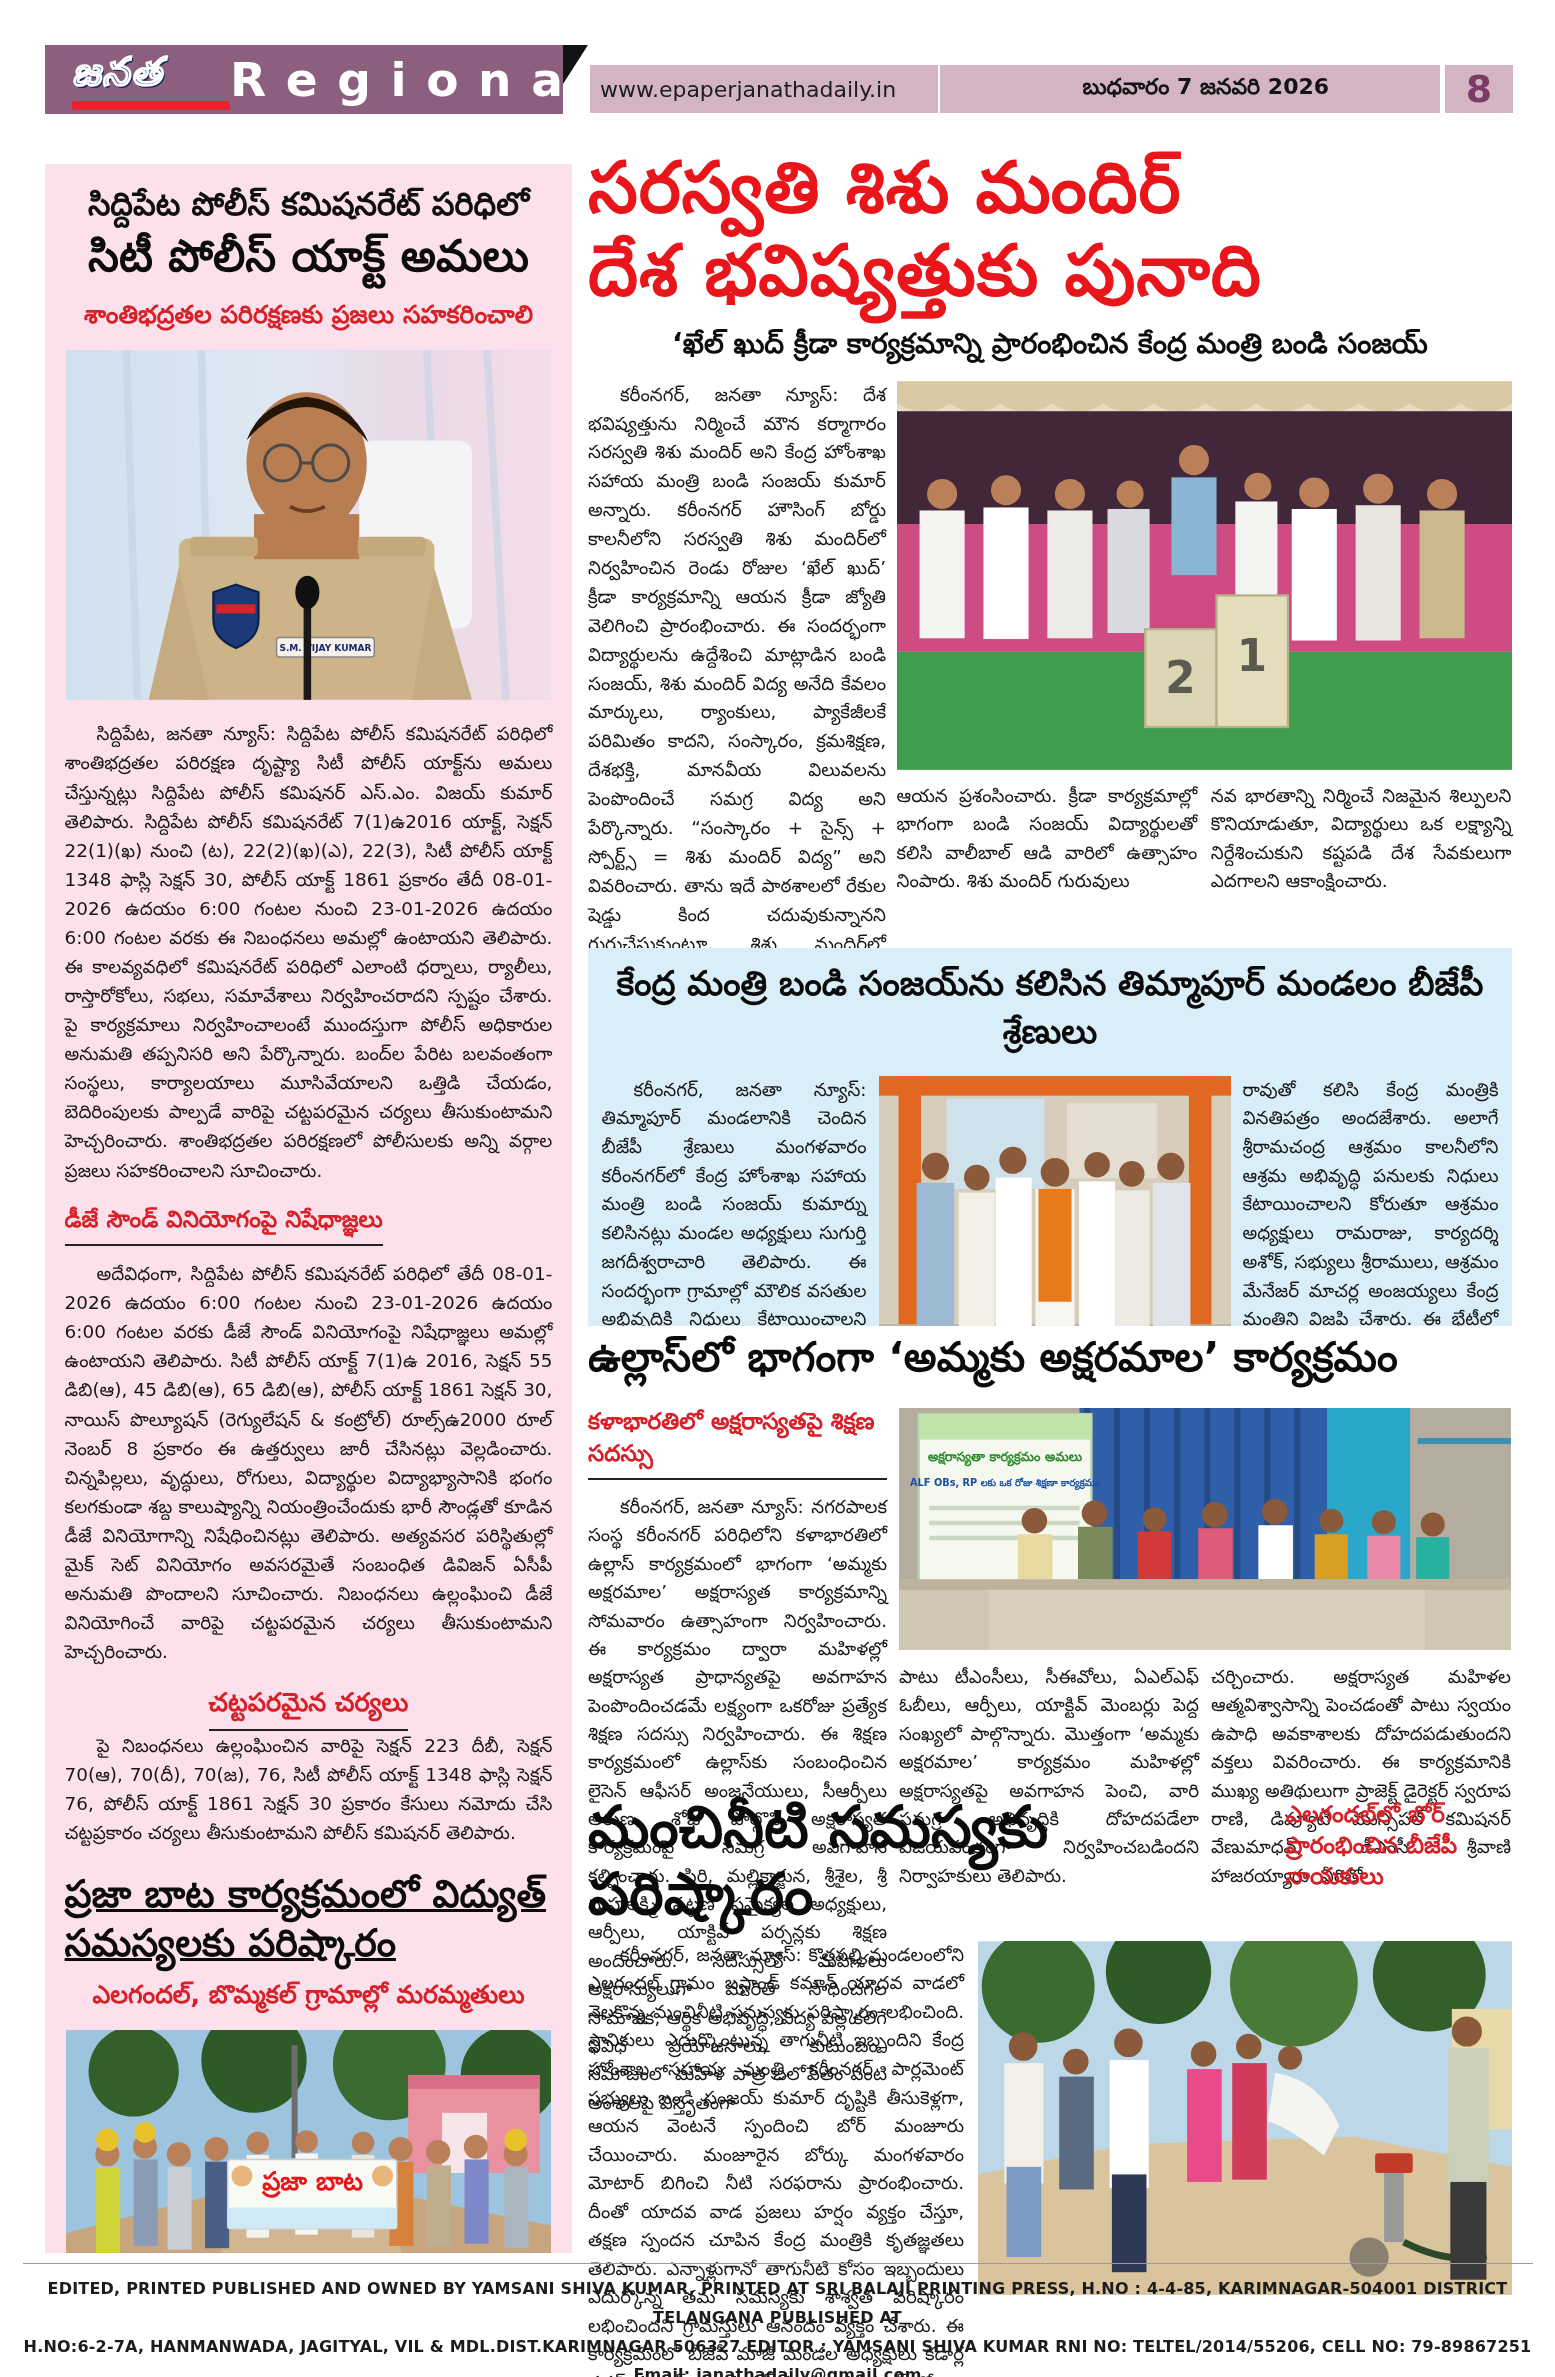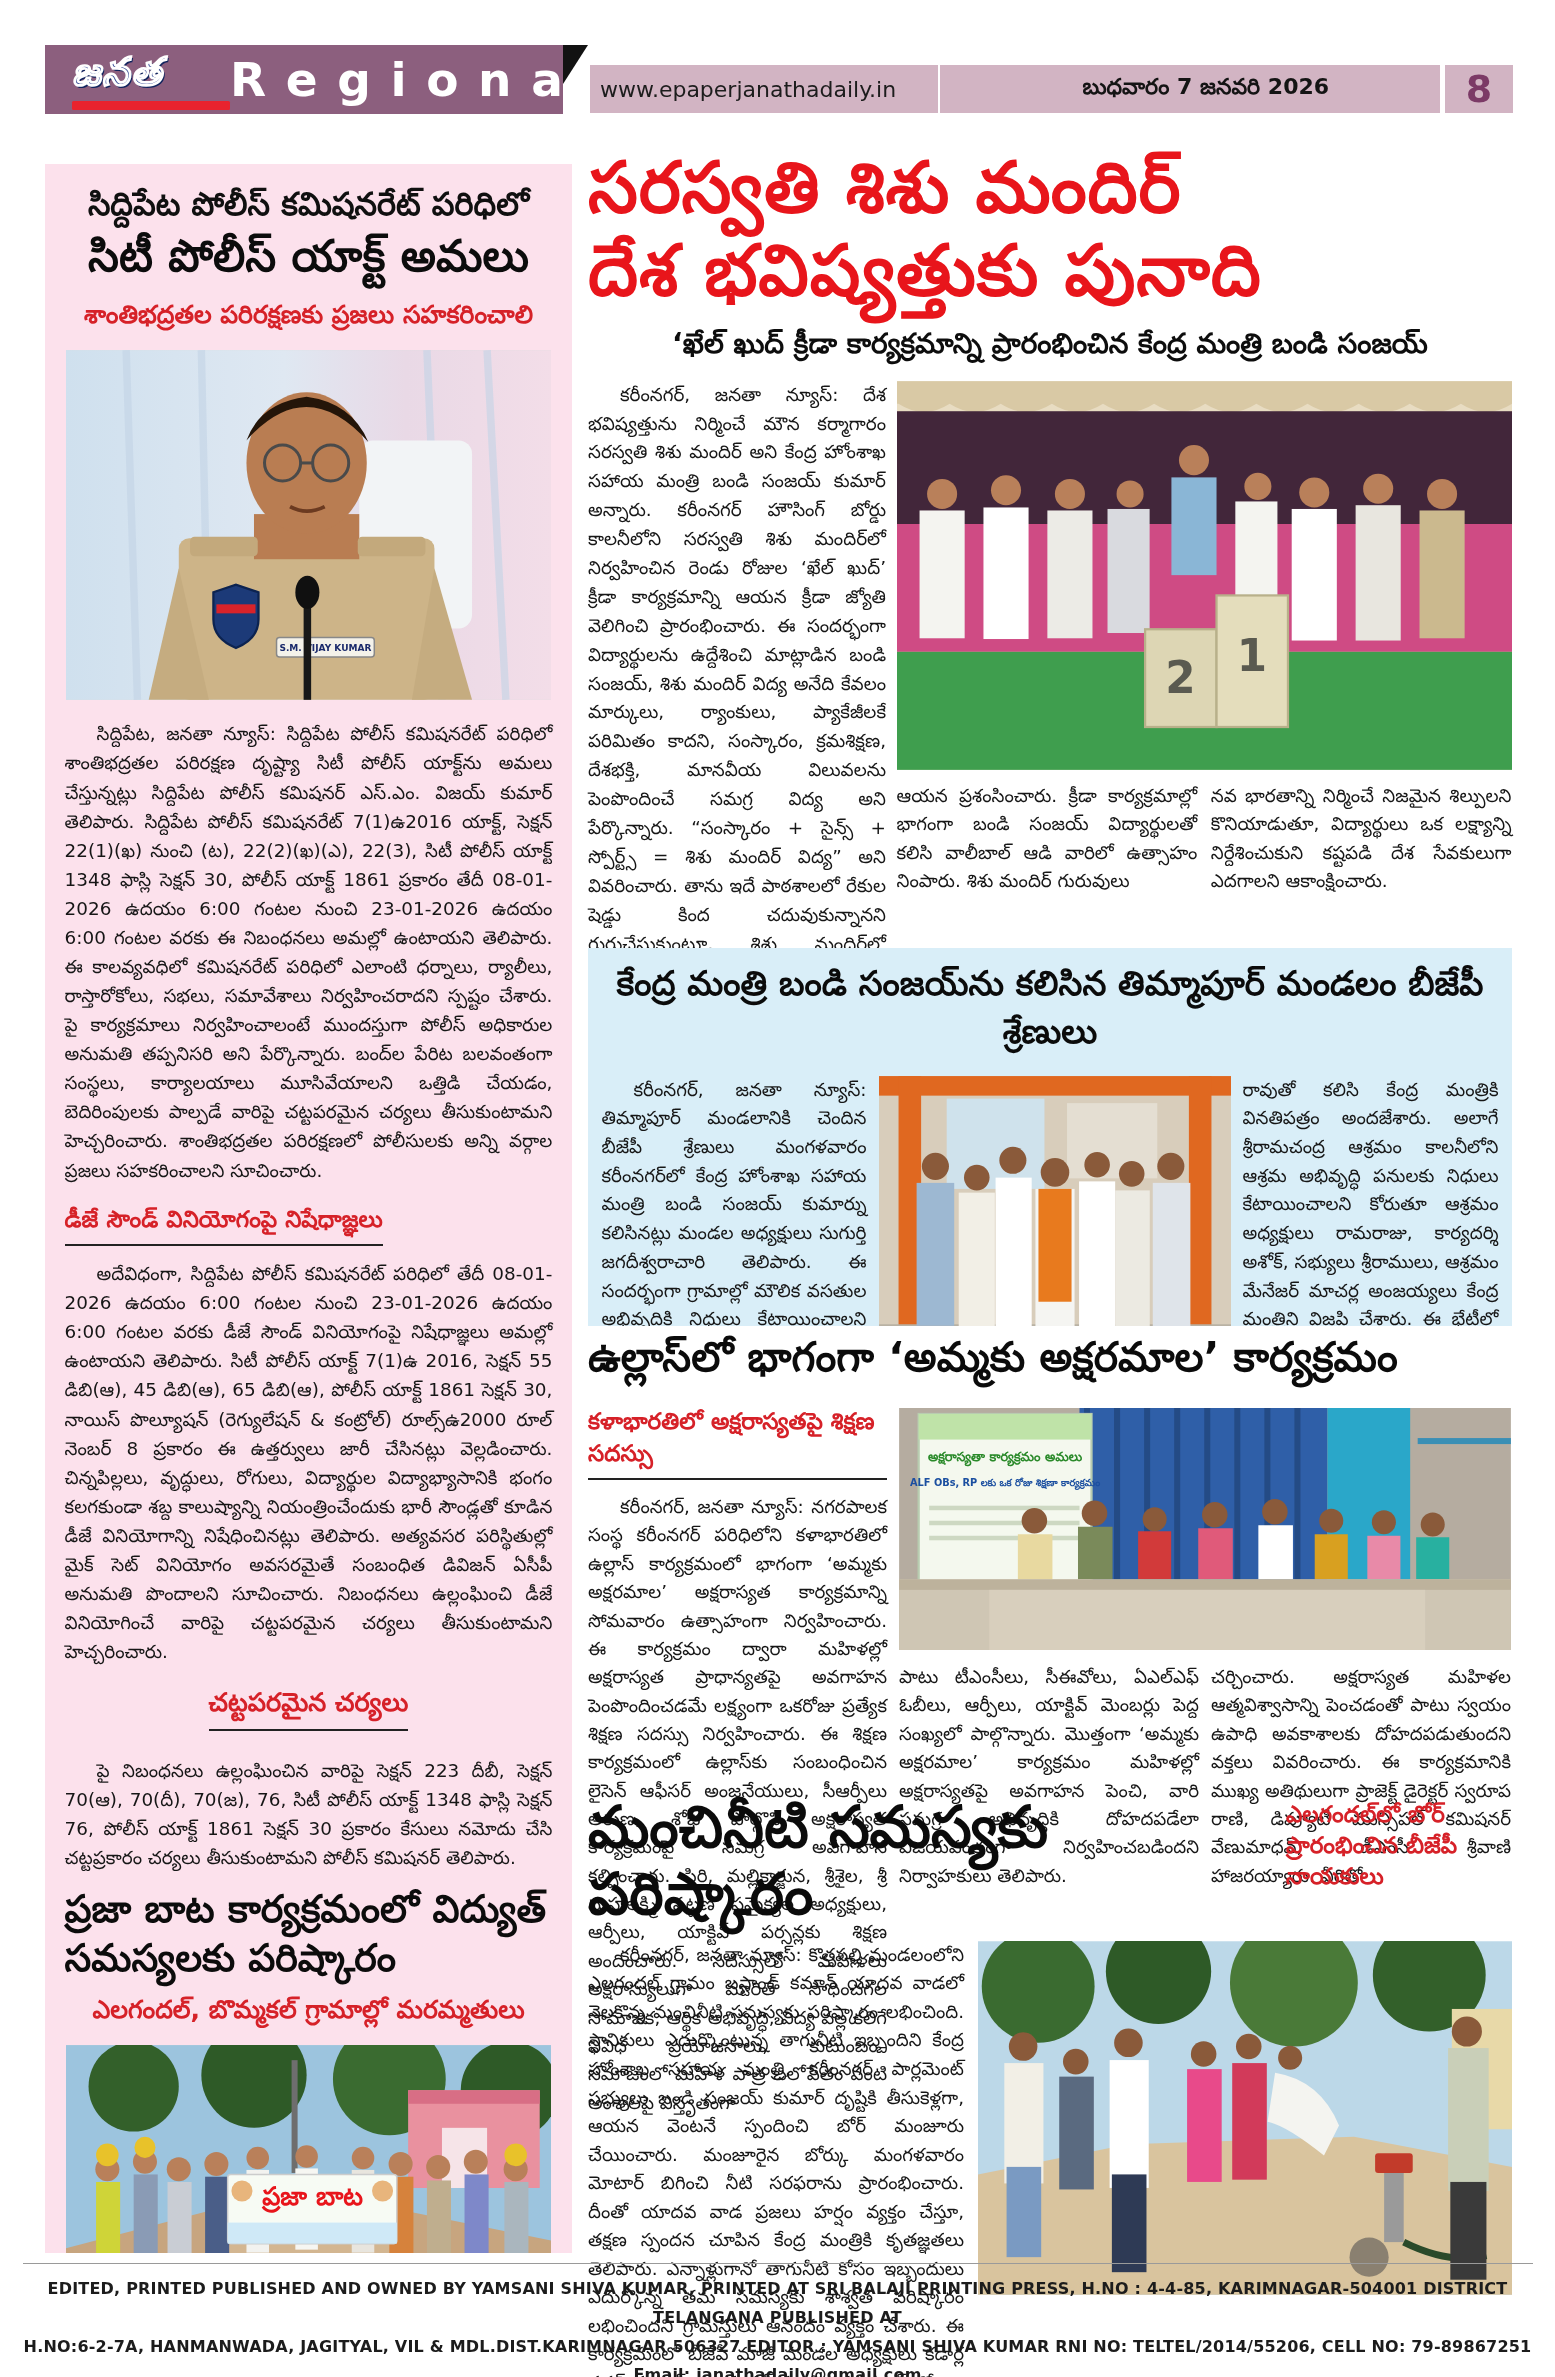--- a/index.html
+++ b/index.html
@@ -33,21 +33,21 @@
   .a1-kicker { margin-top:19.6px; font-size:32px; font-weight:800; text-align:center; color:#101010; line-height:1.3; }
   .a1-head { font-size:44px; font-weight:800; text-align:center; color:#0c0c0c; line-height:1.25; margin-top:3px; }
   .red-sub-center { color:#d62128; font-size:25px; font-weight:700; text-align:center; margin:16.6px 0 15px; }
   .photo-frame { display:block; margin:0 auto; background:#ddd; }
   .news-body { font-size:18.4px; line-height:1.58; text-align:justify; color:#161616; text-indent:32px; margin-top:19.6px; }
   .crosshead-left-wrap { margin-top:21px; }
   .crosshead { color:#d62128; font-size:23px; font-weight:700; display:inline-block;
     border-bottom:2.3px solid #222; padding-bottom:6px; }
   .crosshead-center-wrap { text-align:center; margin-top:21px; }
   .crosshead-center-wrap .crosshead { font-size:25.6px; }
-  .a2-head { font-size:38px; font-weight:800; line-height:1.3; color:#0c0c0c; margin-top:12px; }
+  .a2-head { font-size:38px; font-weight:800; line-height:1.3; color:#0c0c0c; margin-top:22px;text-decoration:underline; }
   .a2-sub { color:#d62128; font-size:25px; font-weight:700; text-align:center; margin:12px 0 15px; }
 
   
   .lead { position:absolute; left:588px; top:146px; width:924px; }
   .lead-h1 { color:#e8151b; font-size:71px; font-weight:800; line-height:1.17; letter-spacing:0.8px; }
   .lead-sub { font-size:28px; font-weight:700; text-align:center; margin-top:15px; color:#0d0d0d; }
   .lead-row { display:flex; gap:10.5px; margin-top:13.5px; }
   .lead-col1 { width:298px; font-size:18.4px; line-height:1.57; text-align:justify; text-indent:32px; color:#161616; }
   .lead-right { width:615px; }
   .lead-bottom { display:flex; gap:13.5px; margin-top:9px; }
@@ -149,21 +149,21 @@
     <div class="news-body">సిద్దిపేట, జనతా న్యూస్: సిద్దిపేట పోలీస్ కమిషనరేట్ పరిధిలో శాంతిభద్రతల పరిరక్షణ దృష్ట్యా సిటీ పోలీస్ యాక్ట్‌ను అమలు చేస్తున్నట్లు సిద్దిపేట పోలీస్ కమిషనర్ ఎస్.ఎం. విజయ్ కుమార్ తెలిపారు. సిద్దిపేట పోలీస్ కమిషనరేట్ 7(1)ఉ2016 యాక్ట్, సెక్షన్ 22(1)(ఖ) నుంచి (ట), 22(2)(ఖ)(ఎ), 22(3), సిటీ పోలీస్ యాక్ట్ 1348 ఫాస్లి సెక్షన్ 30, పోలీస్ యాక్ట్ 1861 ప్రకారం తేదీ 08-01-2026 ఉదయం 6:00 గంటల నుంచి 23-01-2026 ఉదయం 6:00 గంటల వరకు ఈ నిబంధనలు అమల్లో ఉంటాయని తెలిపారు. ఈ కాలవ్యవధిలో కమిషనరేట్ పరిధిలో ఎలాంటి ధర్నాలు, ర్యాలీలు, రాస్తారోకోలు, సభలు, సమావేశాలు నిర్వహించరాదని స్పష్టం చేశారు. పై కార్యక్రమాలు నిర్వహించాలంటే ముందస్తుగా పోలీస్ అధికారుల అనుమతి తప్పనిసరి అని పేర్కొన్నారు. బంద్‌ల పేరిట బలవంతంగా సంస్థలు, కార్యాలయాలు మూసివేయాలని ఒత్తిడి చేయడం, బెదిరింపులకు పాల్పడే వారిపై చట్టపరమైన చర్యలు తీసుకుంటామని హెచ్చరించారు. శాంతిభద్రతల పరిరక్షణలో పోలీసులకు అన్ని వర్గాల ప్రజలు సహకరించాలని సూచించారు.</div>
 
     <div class="crosshead-left-wrap">
       <span class="crosshead">డీజే సౌండ్ వినియోగంపై నిషేధాజ్ఞలు</span>
     </div>
     <div class="news-body" style="margin-top:13.5px">అదేవిధంగా, సిద్దిపేట పోలీస్ కమిషనరేట్ పరిధిలో తేదీ 08-01-2026 ఉదయం 6:00 గంటల నుంచి 23-01-2026 ఉదయం 6:00 గంటల వరకు డీజే సౌండ్ వినియోగంపై నిషేధాజ్ఞలు అమల్లో ఉంటాయని తెలిపారు. సిటీ పోలీస్ యాక్ట్ 7(1)ఉ 2016, సెక్షన్ 55 డిబి(ఆ), 45 డిబి(ఆ), 65 డిబి(ఆ), పోలీస్ యాక్ట్ 1861 సెక్షన్ 30, నాయిస్ పొల్యూషన్ (రెగ్యులేషన్ &amp; కంట్రోల్) రూల్స్ఉ2000 రూల్ నెంబర్ 8 ప్రకారం ఈ ఉత్తర్వులు జారీ చేసినట్లు వెల్లడించారు. చిన్నపిల్లలు, వృద్ధులు, రోగులు, విద్యార్థుల విద్యాభ్యాసానికి భంగం కలగకుండా శబ్ద కాలుష్యాన్ని నియంత్రించేందుకు భారీ సౌండ్లతో కూడిన డీజే వినియోగాన్ని నిషేధించినట్లు తెలిపారు. అత్యవసర పరిస్థితుల్లో మైక్ సెట్ వినియోగం అవసరమైతే సంబంధిత డివిజన్ ఏసీపీ అనుమతి పొందాలని సూచించారు. నిబంధనలు ఉల్లంఘించి డీజే వినియోగించే వారిపై చట్టపరమైన చర్యలు తీసుకుంటామని హెచ్చరించారు.</div>
 
     <div class="crosshead-center-wrap">
       <span class="crosshead">చట్టపరమైన చర్యలు</span>
     </div>
-    <div class="news-body" style="margin-top:25px">పై నిబంధనలు ఉల్లంఘించిన వారిపై సెక్షన్ 223 దీబీ, సెక్షన్ 70(ఆ), 70(దీ), 70(జ), 76, సిటీ పోలీస్ యాక్ట్ 1348 ఫాస్లి సెక్షన్ 76, పోలీస్ యాక్ట్ 1861 సెక్షన్ 30 ప్రకారం కేసులు నమోదు చేసి చట్టప్రకారం చర్యలు తీసుకుంటామని పోలీస్ కమిషనర్ తెలిపారు.</div>
+    <div class="news-body" style="margin-top:0">పై నిబంధనలు ఉల్లంఘించిన వారిపై సెక్షన్ 223 దీబీ, సెక్షన్ 70(ఆ), 70(దీ), 70(జ), 76, సిటీ పోలీస్ యాక్ట్ 1348 ఫాస్లి సెక్షన్ 76, పోలీస్ యాక్ట్ 1861 సెక్షన్ 30 ప్రకారం కేసులు నమోదు చేసి చట్టప్రకారం చర్యలు తీసుకుంటామని పోలీస్ కమిషనర్ తెలిపారు.</div>
 
     <div class="a2-head">ప్రజా బాట కార్యక్రమంలో విద్యుత్ సమస్యలకు పరిష్కారం</div>
     <div class="a2-sub">ఎలగందల్, బొమ్మకల్ గ్రామాల్లో మరమ్మతులు</div>
 
     <svg class="photo-frame" width="485" height="295" viewBox="0 0 645 392">
       <rect width="645" height="392" fill="#9cc4de"></rect>
       <circle cx="90" cy="55" r="60" fill="#33602a"></circle>
       <circle cx="250" cy="40" r="70" fill="#2e5a27"></circle>
       <circle cx="430" cy="45" r="75" fill="#3a6b30"></circle>
       <circle cx="590" cy="60" r="65" fill="#2e5a27"></circle>

